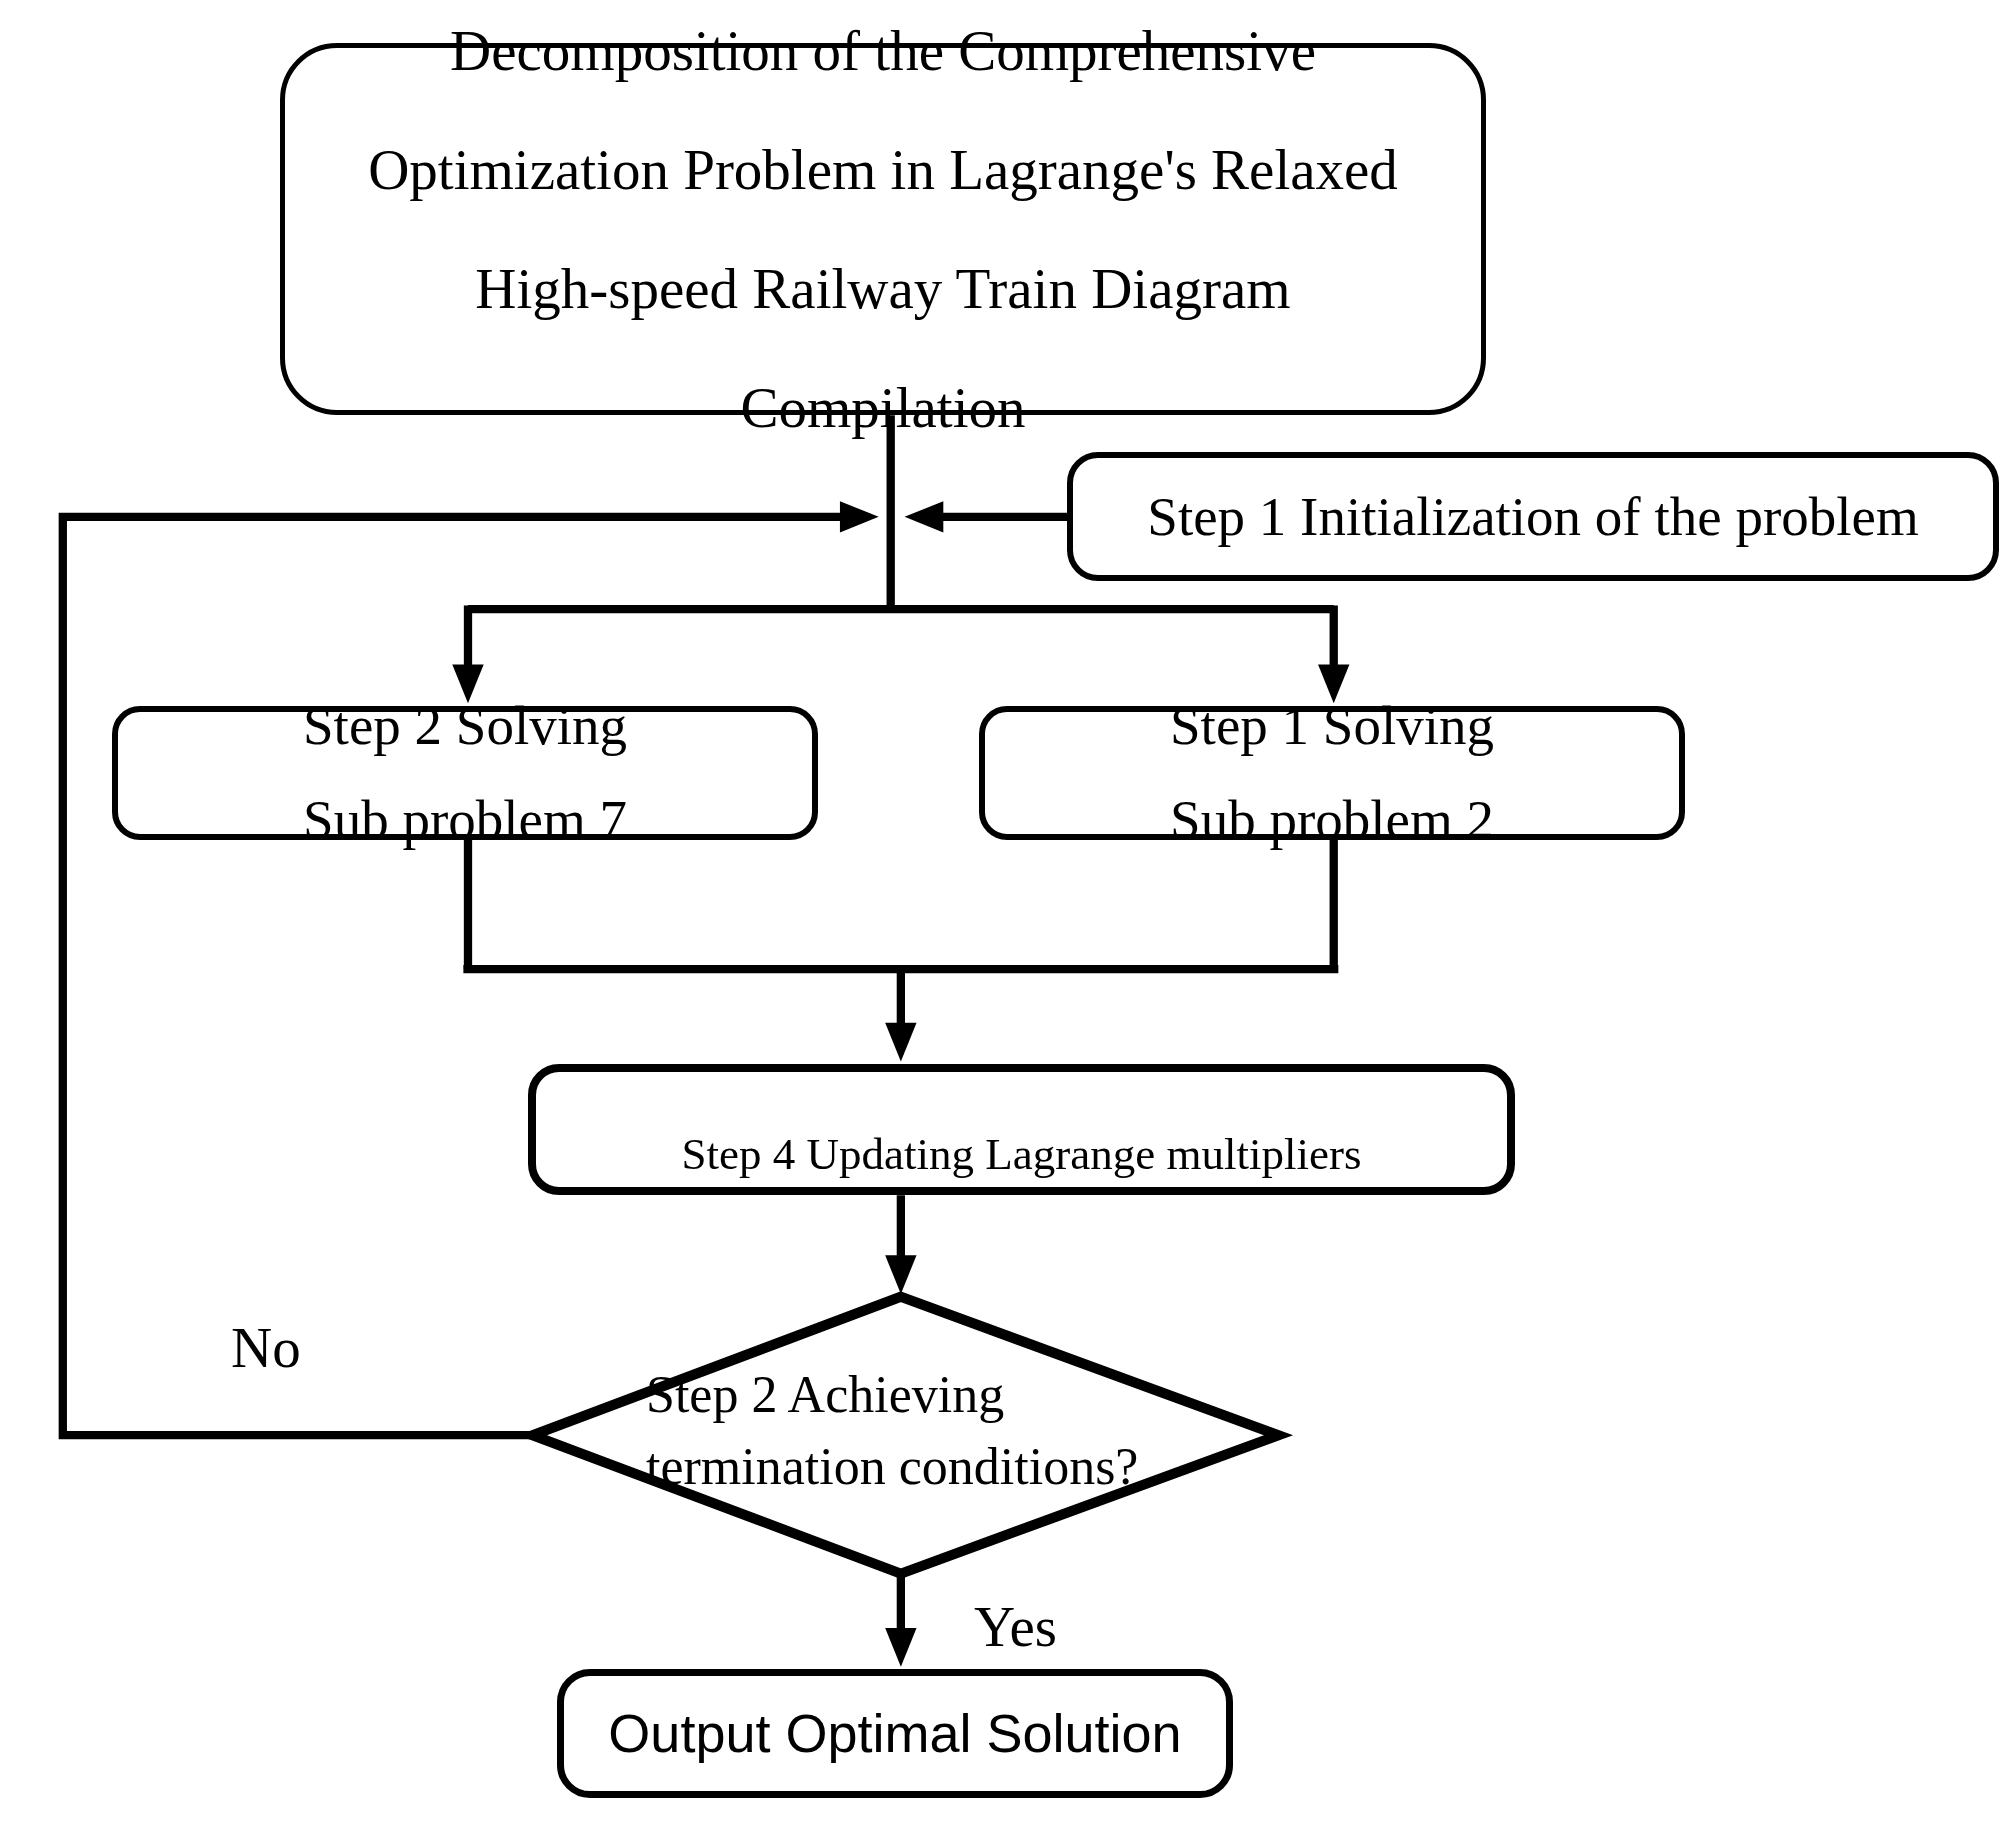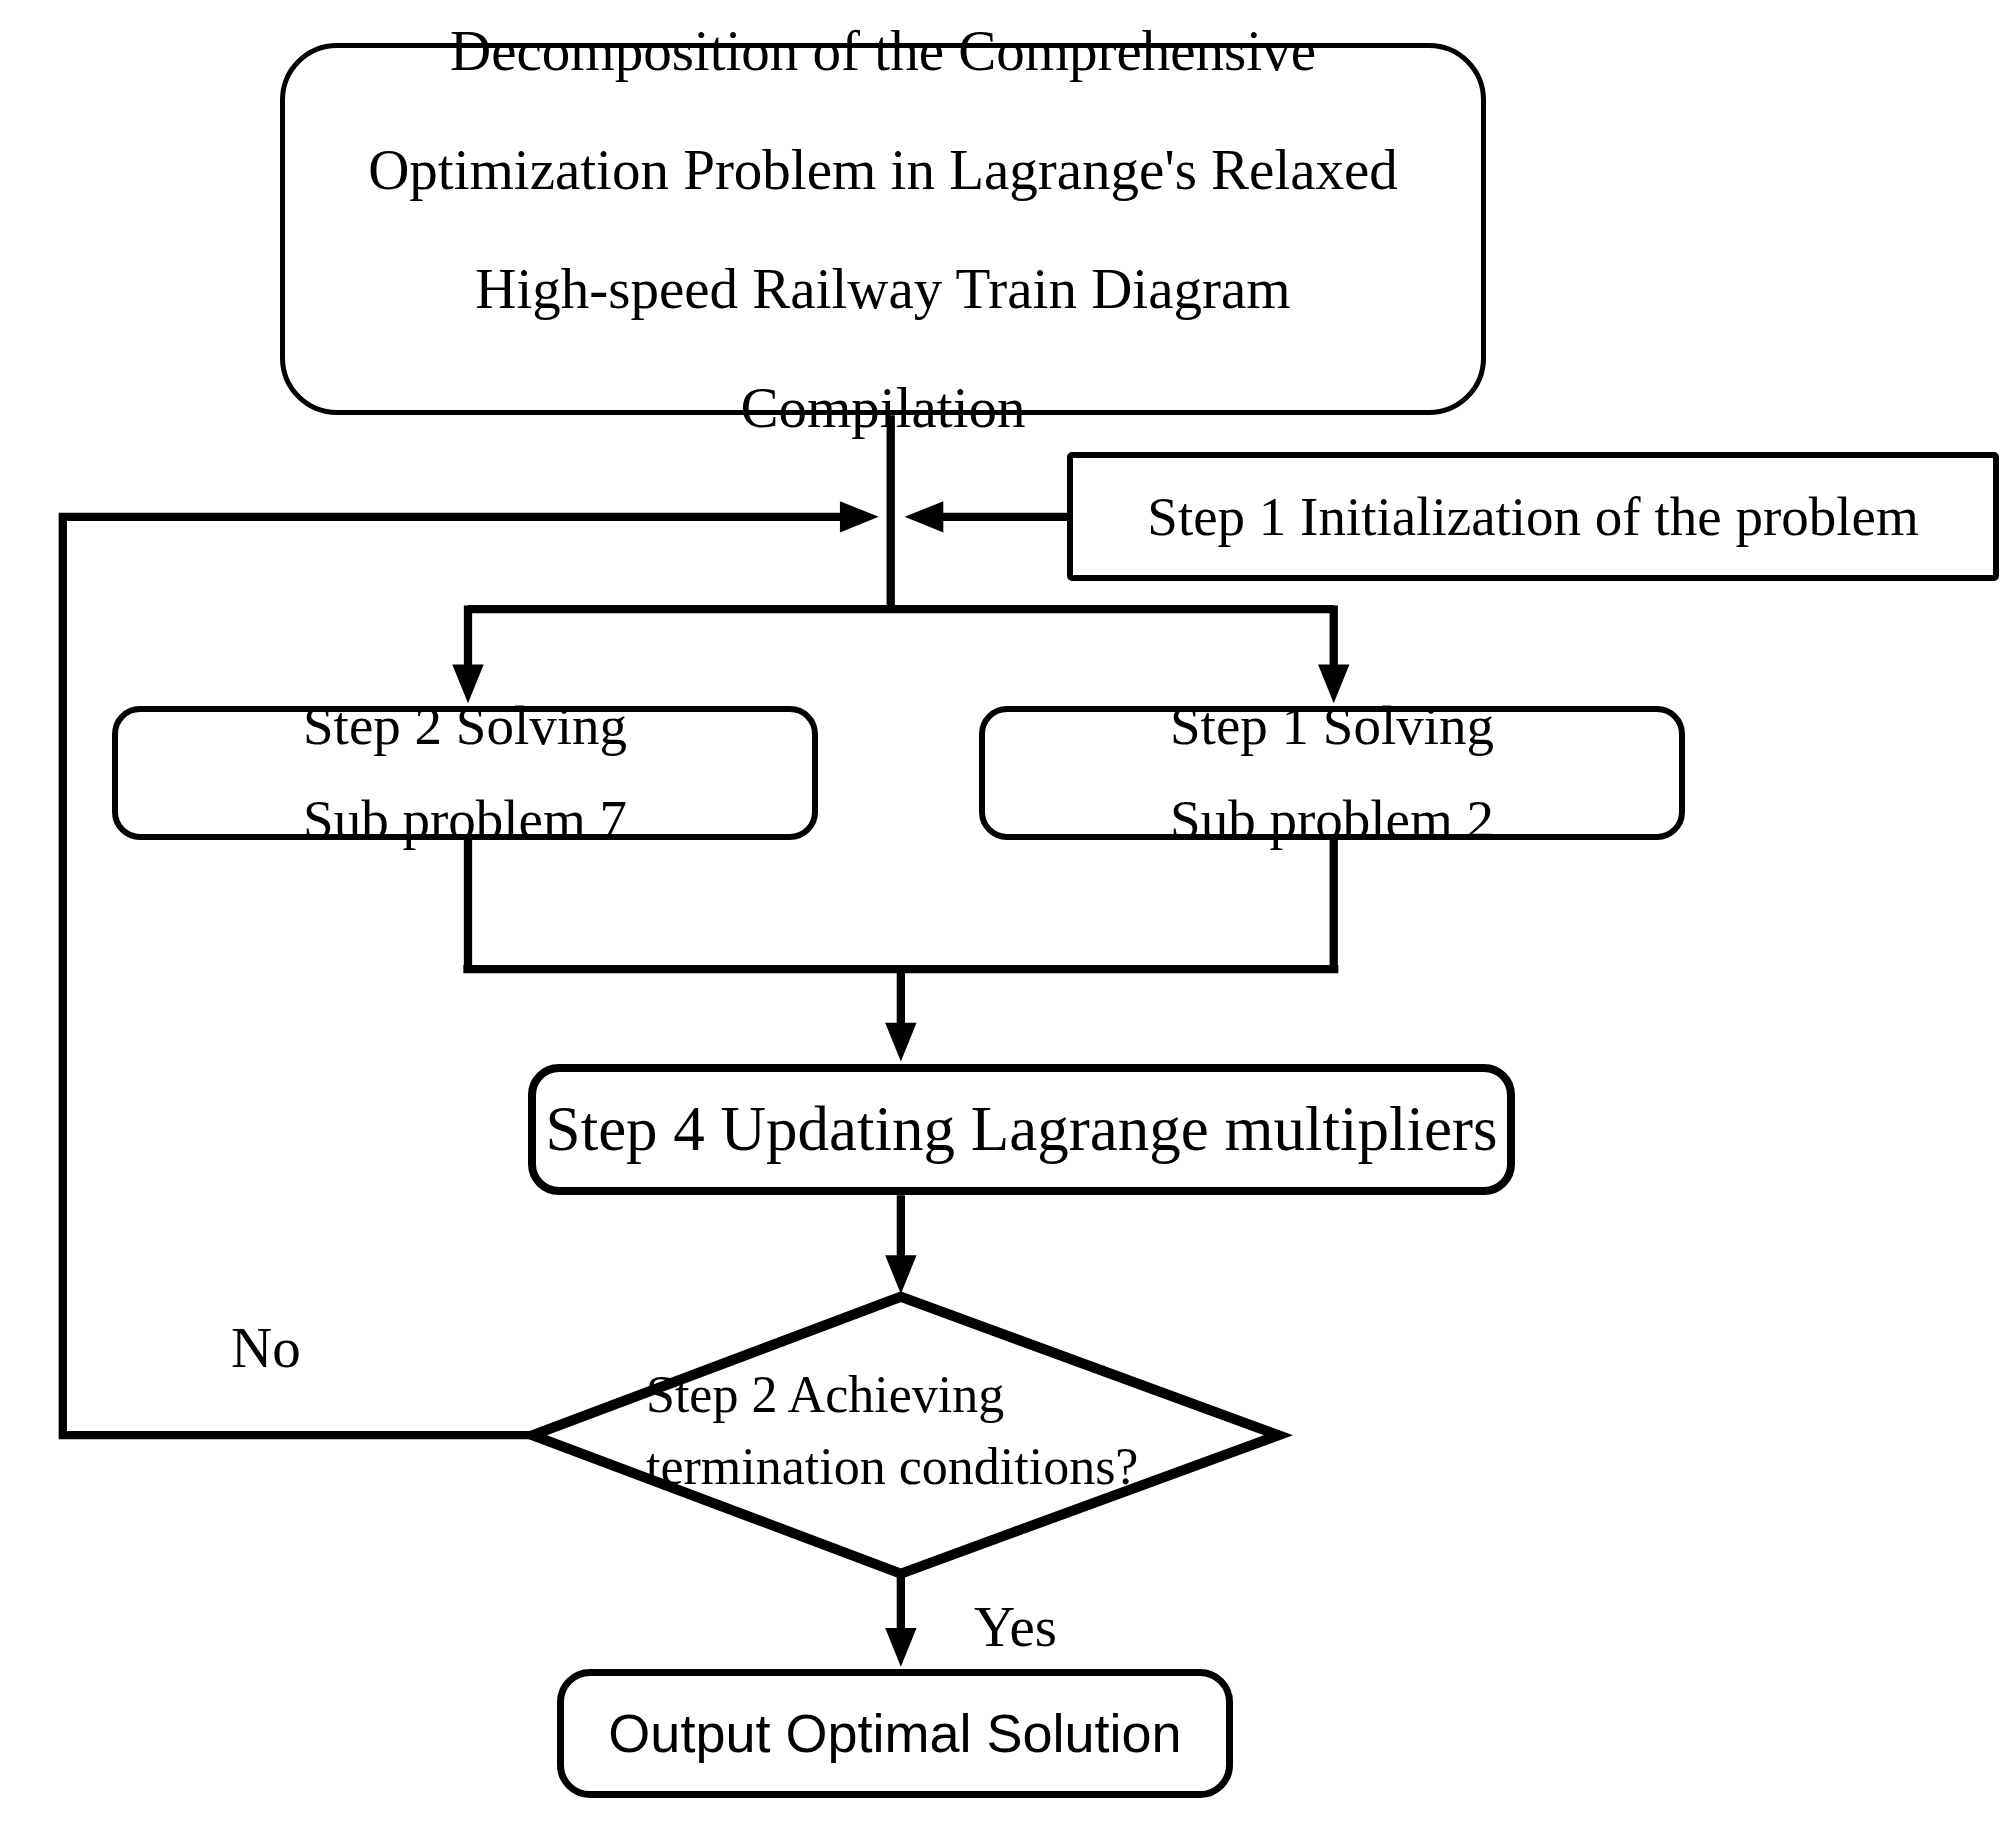--- a/index.html
+++ b/index.html
@@ -37,43 +37,44 @@
   .node span { display: block; }
   #node-decomposition {
     left: 280px; top: 43px; width: 1206px; height: 372px;
     border-width: 5.5px;
     border-radius: 57px;
     font-size: 57px;
     line-height: 91px;
   }
   #node-step1 {
     left: 1067px; top: 452px; width: 932px; height: 129px;
-    border-radius: 5px;
+    border-radius: 31px;
     font-size: 55px;
     line-height: 65px;
   }
   #node-step2 {
     left: 112px; top: 706px; width: 706px; height: 134px;
     border-radius: 28px;
     font-size: 55px;
     line-height: 66px;
     text-align: center;
   }
   #node-step3 {
     left: 979px; top: 706px; width: 706px; height: 134px;
     border-radius: 28px;
     font-size: 55px;
     line-height: 66px;
   }
   #node-step4 {
     left: 528px; top: 1064px; width: 987px; height: 131px;
     border-width: 8.3px;
     border-radius: 31px;
-    font-size: 63px;
+    font-size: 45px;
     line-height: 65px;
+    justify-content: flex-end;
   }
   #node-output {
     left: 557px; top: 1669px; width: 676px; height: 129px;
     border-width: 7.4px;
     border-radius: 33px;
     font-family: "Liberation Sans", "DejaVu Sans", sans-serif;
     font-size: 54px;
     line-height: 61px;
   }
   #node-step5-text {

